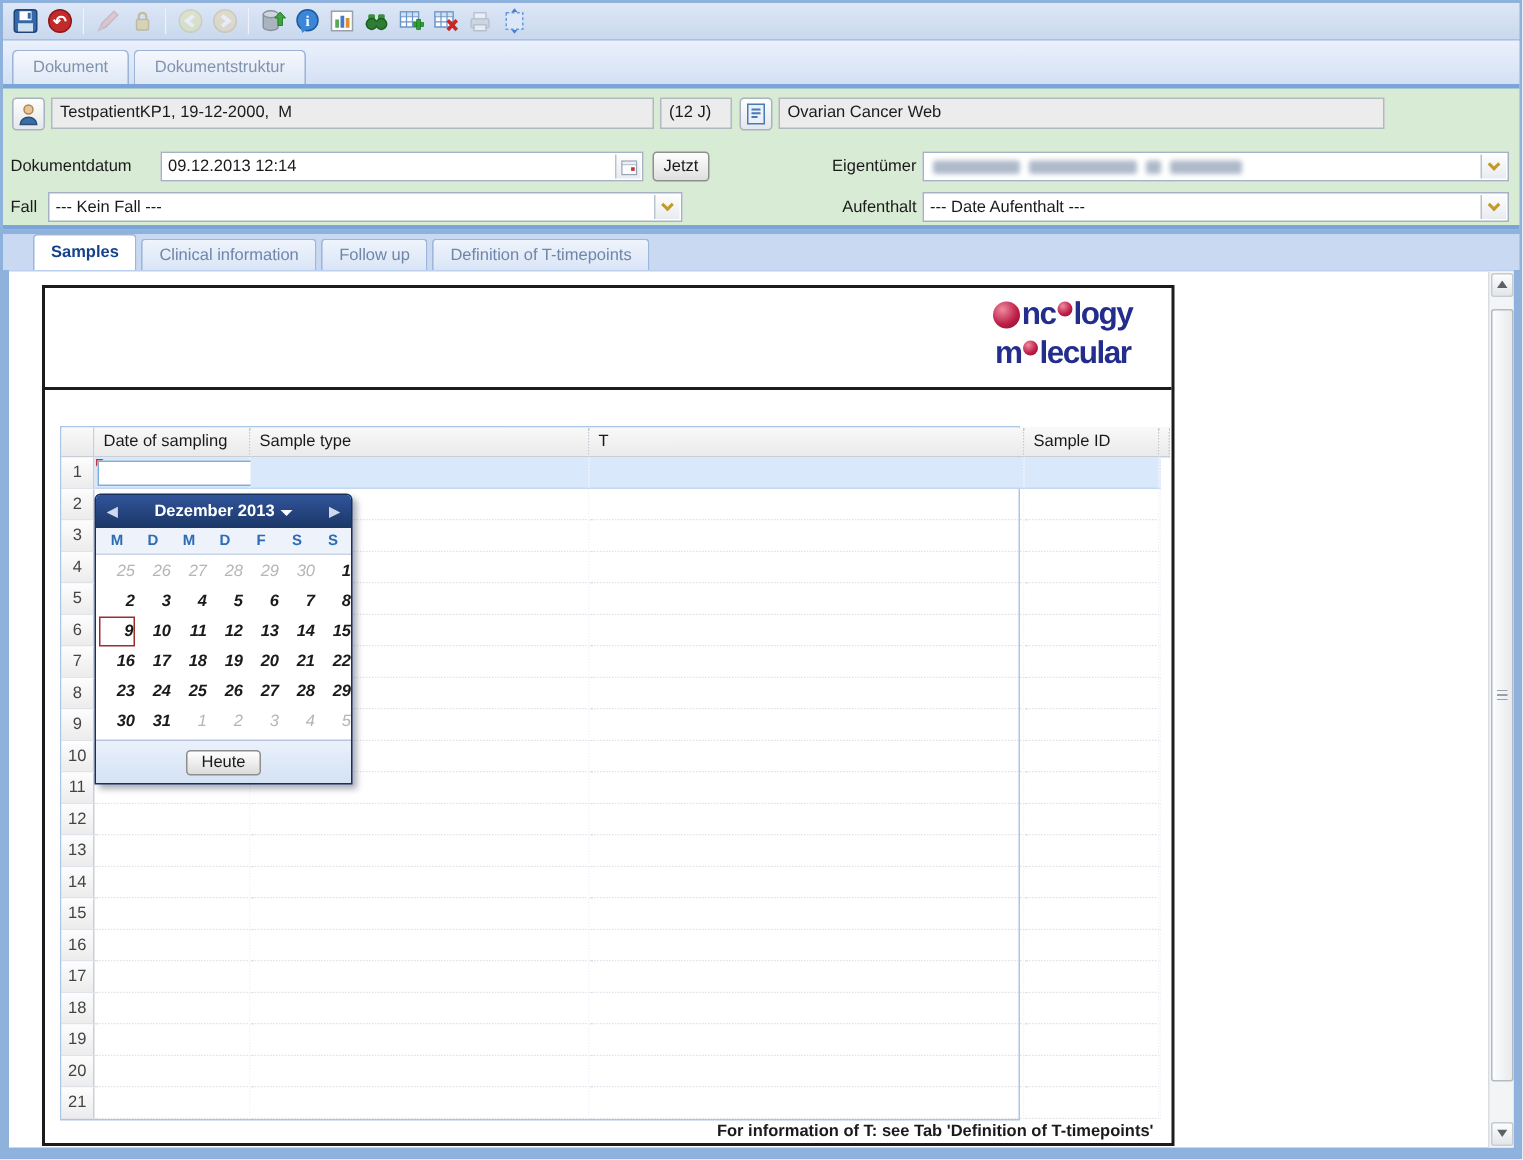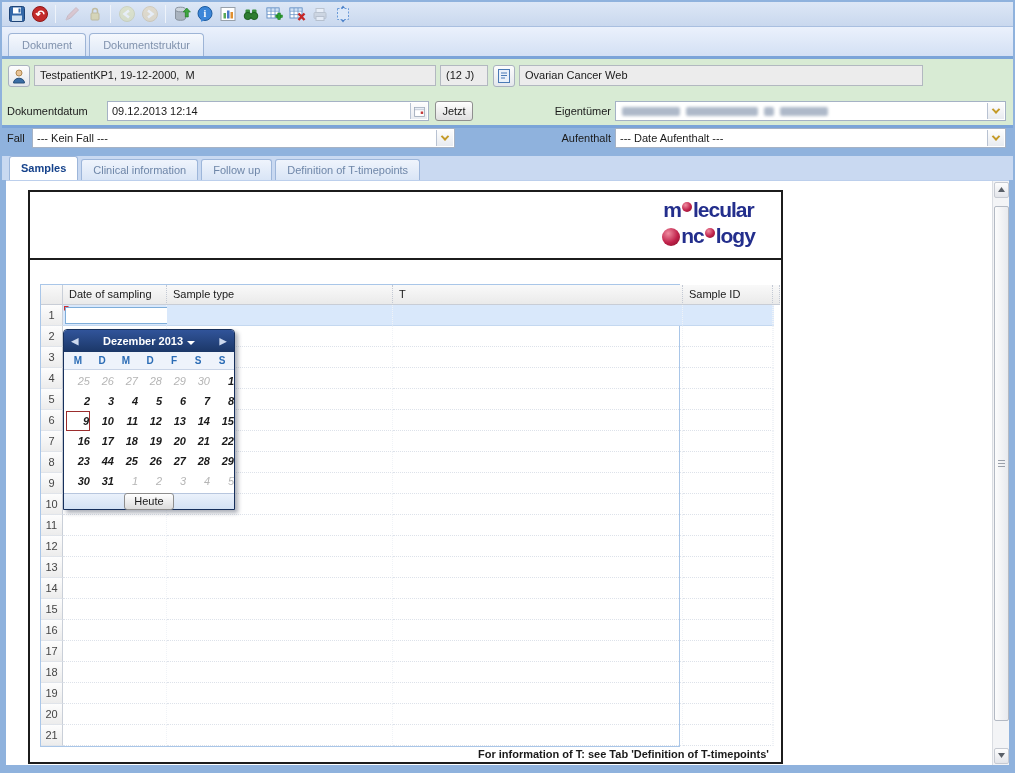--- a/index.html
+++ b/index.html
@@ -16,42 +16,42 @@
 
   
   .tabrow { position:absolute; left:2px; top:27px; right:2px; height:29px;
     background:linear-gradient(#ebf1fc,#d3e0f4); display:flex; align-items:flex-end; padding-left:6px; }
   .mtab { height:23px; line-height:22px; padding:0 13px; margin-right:3px;
     background:linear-gradient(#f5f8fd,#dee8f6); border:1px solid #9db4d6; border-bottom:none;
     border-radius:4px 4px 0 0; color:#8092ad; cursor:pointer; }
   .mtab.active { height:27px; line-height:26px; background:#fff; color:#15428b; font-weight:bold; }
 
   
-  .greenpanel { position:absolute; left:2px; top:56px; right:2px; height:72px;
+  .greenpanel { position:absolute; left:2px; top:56px; right:2px; height:97px;
     background:#d8ebd4; border-top:3px solid #7ba4d8; border-bottom:3px solid #7ba4d8; }
   .iconbtn { position:absolute; width:22px; height:22px; background:linear-gradient(#fdfdfd,#e4e7ec);
     border:1px solid #a9b2bf; border-radius:3px; display:flex; align-items:center; justify-content:center; cursor:pointer; }
   .gfield { position:absolute; height:21px; background:#ececec; border:1px solid #b2b8c0;
     line-height:19px; padding:0 5px; overflow:hidden; white-space:pre; }
   .wfield { position:absolute; height:20px; background:#fff; border:1px solid #a5b2c5;
     line-height:18px; padding:0 4px; overflow:hidden; white-space:nowrap; }
   .glabel { position:absolute; line-height:20px; }
   .trigger { position:absolute; right:1px; top:1px; bottom:1px; width:17px;
     background:linear-gradient(#fdfdfd,#e8ebf0); border-left:1px solid #b8c2d2;
     display:flex; align-items:center; justify-content:center; cursor:pointer; }
   .chev { width:6px; height:6px; border-right:2px solid #c49a27; border-bottom:2px solid #c49a27;
     transform:rotate(45deg) translate(-1px,-1px); }
   .btn { position:absolute; height:20px; background:linear-gradient(#fefefe,#dfdfdf);
     border:1px solid #8f8f8f; border-radius:3px; line-height:18px; text-align:center; cursor:pointer; }
   .blurwrap { display:flex; gap:6px; align-items:center; height:100%; padding-left:2px; filter:blur(1.6px); }
   .blurblock { height:9px; background:#aeb9c9; border-radius:2px; }
 
   
   .subtabs { position:absolute; left:2px; top:156px; right:2px; height:24px;
-    background:#c9d9f1; display:flex; align-items:flex-end; padding-left:7px; }
+    background:#c9d9f1; display:flex; align-items:flex-end; padding-left:20px; }
   .stab { height:21px; line-height:20px; padding:0 11px; margin-right:3px;
     background:linear-gradient(#eff4fc,#d9e5f6); border:1px solid #9db6da; border-bottom:none;
     border-radius:3px 3px 0 0; color:#6e86a8; cursor:pointer; }
   .stab.active { height:24px; line-height:23px; background:#fff; color:#15428b; font-weight:bold; }
 
   
   .content { position:absolute; left:6px; top:180px; right:6px; bottom:8px; background:#fff;
     border-top:1px solid #bccfec; }
   .formpage { position:absolute; left:22px; top:9px; width:755px; height:574px;
     border:2px solid #1c1c1c; background:#fff; }
@@ -95,21 +95,21 @@
   .calmonth { flex:1; text-align:center; cursor:pointer; }
   .calmonth .dn { display:inline-block; width:0; height:0; border-left:4px solid transparent;
     border-right:4px solid transparent; border-top:4px solid #fff; margin-left:4px; }
   .caldays { display:grid; grid-template-columns:repeat(7,24px); padding-left:2px; height:18px;
     background:#eef3fb; border-bottom:1px solid #c9d4e6; color:#2b6cb5; font-size:10px; font-weight:bold; }
   .caldays span { text-align:center; line-height:17px; }
   .calbody { display:grid; grid-template-columns:repeat(7,24px); padding:1px 0 2px 2px; }
   .calcell { height:20px; line-height:20px; text-align:right; font-weight:bold; color:#1a1a1a; cursor:pointer;font-style:italic; }
   .calcell.muted { color:#b5b5b5; font-weight:normal; }
   .calcell.selected { border:1px solid #9b2d2d; line-height:18px; }
-  .calfoot { height:16px; background:linear-gradient(#eaf1fb,#d4e2f4); border-top:1px solid #b7c6de;
+  .calfoot { height:29px; background:linear-gradient(#eaf1fb,#d4e2f4); border-top:1px solid #b7c6de;
     display:flex; align-items:center; justify-content:center; }
   .heute { font-size:11px; padding:1px 9px 2px; background:linear-gradient(#fff,#dcdcdc);
     border:1px solid #8e8e8e; border-radius:3px; cursor:pointer; }
 
   
   .vscroll { position:absolute; right:0; top:0; bottom:0; width:17px; background:#f3f4f6; border-left:1px solid #dadde2; }
   .sbtn { position:absolute; left:1px; width:15px; height:16px; background:linear-gradient(#fdfdfd,#e3e5ea);
     border:1px solid #c6cad2; border-radius:2px; cursor:pointer; }
   .sbtn svg { display:block; margin:4px auto 0; }
   .sbtn.up { top:1px; } .sbtn.down { bottom:1px; }
@@ -298,22 +298,22 @@
     <div class="stab">Clinical information</div>
     <div class="stab">Follow up</div>
     <div class="stab">Definition of T-timepoints</div>
   </div>
 
   <div class="content">
 
     <div class="formpage">
       <div class="formheader">
         <div class="logo">
+          <div class="logoline"><span class="ball big"></span><span>nc</span><span class="ball small"></span><span>logy</span></div>
           <div class="logoline"><span>m</span><span class="ball small"></span><span>lecular</span></div>
-          <div class="logoline"><span class="ball big"></span><span>nc</span><span class="ball small"></span><span>logy</span></div>
         </div>
       </div>
 
       <div class="stable">
         <div class="thead">
           <div></div>
           <div>Date of sampling</div>
           <div>Sample type</div>
           <div>T</div>
           <div>Sample ID</div>
@@ -544,21 +544,21 @@
           <span class="calcell">14</span>
           <span class="calcell">15</span>
           <span class="calcell">16</span>
           <span class="calcell">17</span>
           <span class="calcell">18</span>
           <span class="calcell">19</span>
           <span class="calcell">20</span>
           <span class="calcell">21</span>
           <span class="calcell">22</span>
           <span class="calcell">23</span>
-          <span class="calcell">44</span>
+          <span class="calcell">24</span>
           <span class="calcell">25</span>
           <span class="calcell">26</span>
           <span class="calcell">27</span>
           <span class="calcell">28</span>
           <span class="calcell">29</span>
           <span class="calcell">30</span>
           <span class="calcell">31</span>
           <span class="calcell muted">1</span>
           <span class="calcell muted">2</span>
           <span class="calcell muted">3</span>

